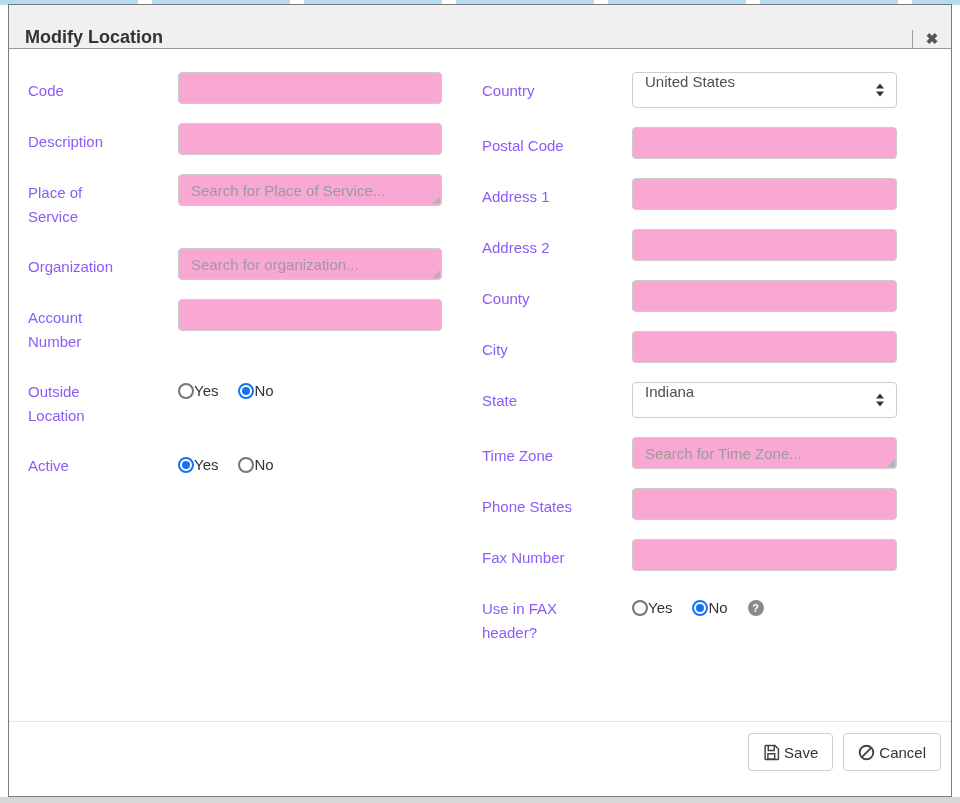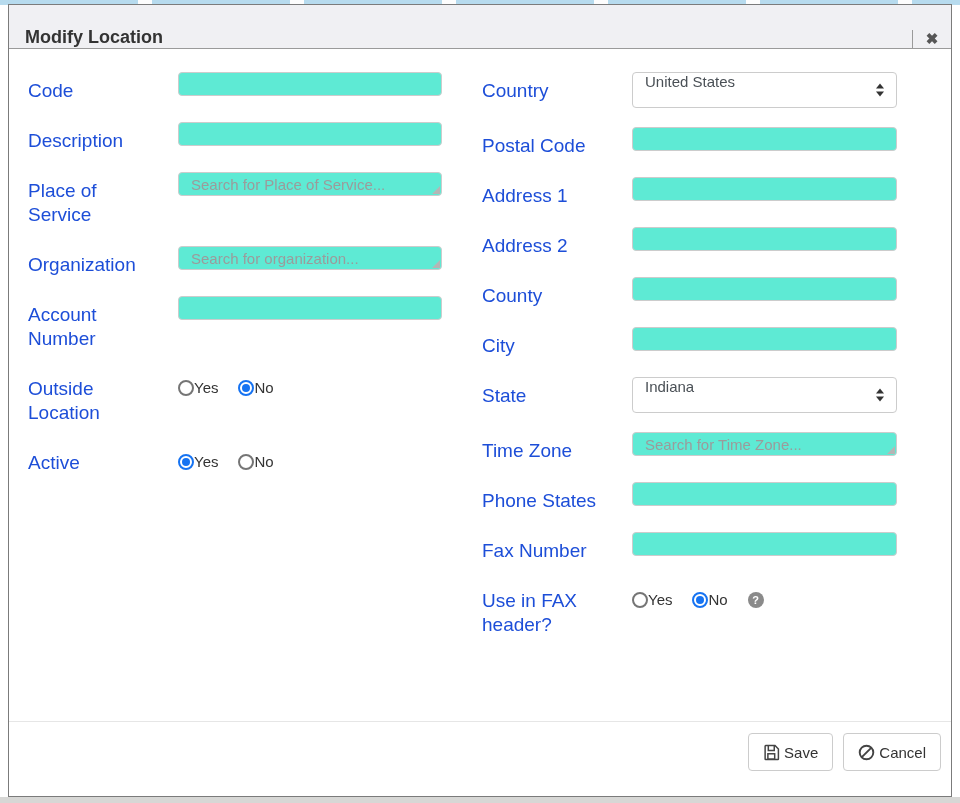--- a/index.html
+++ b/index.html
@@ -21,28 +21,28 @@
     font-size:18px; font-weight:bold; color:#333333; }
   .modal-close { width:39px; flex:0 0 39px; border-left:1px solid #9a9a9a; display:flex;
     align-items:center; justify-content:center; cursor:pointer; }
   .modal-close .x { font-size:15px; font-weight:bold; color:#565656; }
 
   .modal-body { flex:1 1 auto; padding:23px 0 0 19px; display:flex; overflow:hidden; }
   .col-left  { width:414px; margin-right:40px; }
   .col-right { width:415px; }
 
   .row { display:flex; align-items:flex-start; margin-bottom:19px; }
-  .lbl { width:150px; flex:0 0 150px; padding-top:7px; font-size:19px; line-height:24px; color:#1d4ed8; }
+  .lbl { width:150px; flex:0 0 150px; padding-top:7px; font-size:15px; line-height:24px; color:#8b5cf6; }
   .col-left  .lbl { padding-right:45px; }
   .col-right .lbl { padding-right:32px; }
   .ctrl { flex:1; position:relative; }
 
-  input.txt { width:100%; height:24px; border:1px solid #cccccc; border-radius:4px;
+  input.txt { width:100%; height:32px; border:1px solid #cccccc; border-radius:4px;
     padding:0 12px; font-size:15px; color:#495057; font-family:"Liberation Sans", sans-serif;
-    outline:none; background:#5eead4; }
+    outline:none; background:#f9a8d4; }
   input.txt::placeholder { color:#9b9b9b; opacity:1; }
 
   .grip { position:absolute; right:2px; bottom:2px; width:0; height:0;
     border-left:8px solid transparent; border-bottom:8px solid #b5b5b5; }
 
   .selectbox { position:relative; height:36px; border:1px solid #cccccc; border-radius:4px;
     background:#fff; display:flex; padding:0 36px 0 12px;
     font-size:15px; color:#4a5056; cursor:pointer; }
   .caret { position:absolute; right:11px; top:50%; transform:translateY(-50%); }
 

